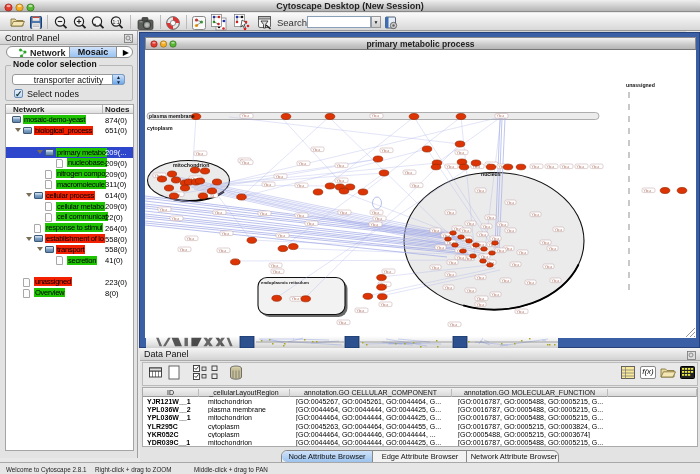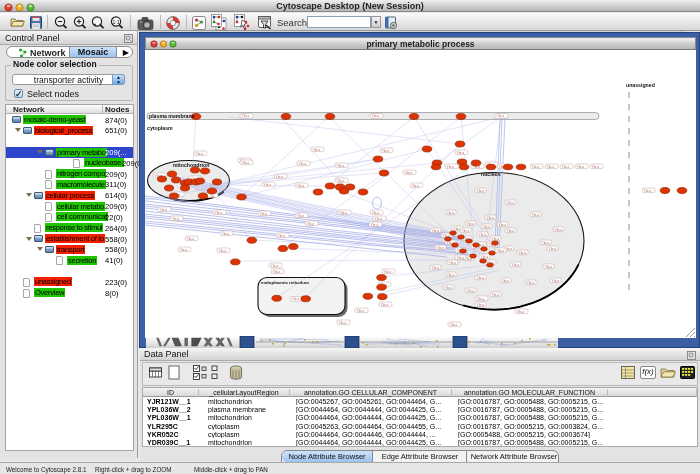--- a/index.html
+++ b/index.html
@@ -208,21 +208,21 @@
 <div class="fold" style="left:17px"></div>
 <span class="trl" style="left:28px;background:#f32000">biological_process</span>
 <span class="trn" style="color:#000">651(0)</span>
 </div>
 <div class="trow" style="top:42.0px;background:#2e46cc;">
 <div class="tri" style="left:31px"></div>
 <div class="fold" style="left:39px"></div>
 <span class="trl" style="left:50px;background:#1fc400">primary metabo</span>
 <span class="trn" style="color:#fff">209(...</span>
 </div>
-<div class="trow" style="top:52.8px;margin-left:17px;">
+<div class="trow" style="top:52.8px;">
 <div class="page" style="left:50px"></div>
 <span class="trl" style="left:61px;background:#1fc400">nucleobase-</span>
 <span class="trn" style="color:#000">209(0)</span>
 </div>
 <div class="trow" style="top:63.6px;">
 <div class="page" style="left:39px"></div>
 <span class="trl" style="left:50px;background:#1fc400">nitrogen compo</span>
 <span class="trn" style="color:#000">209(0)</span>
 </div>
 <div class="trow" style="top:74.4px;">

